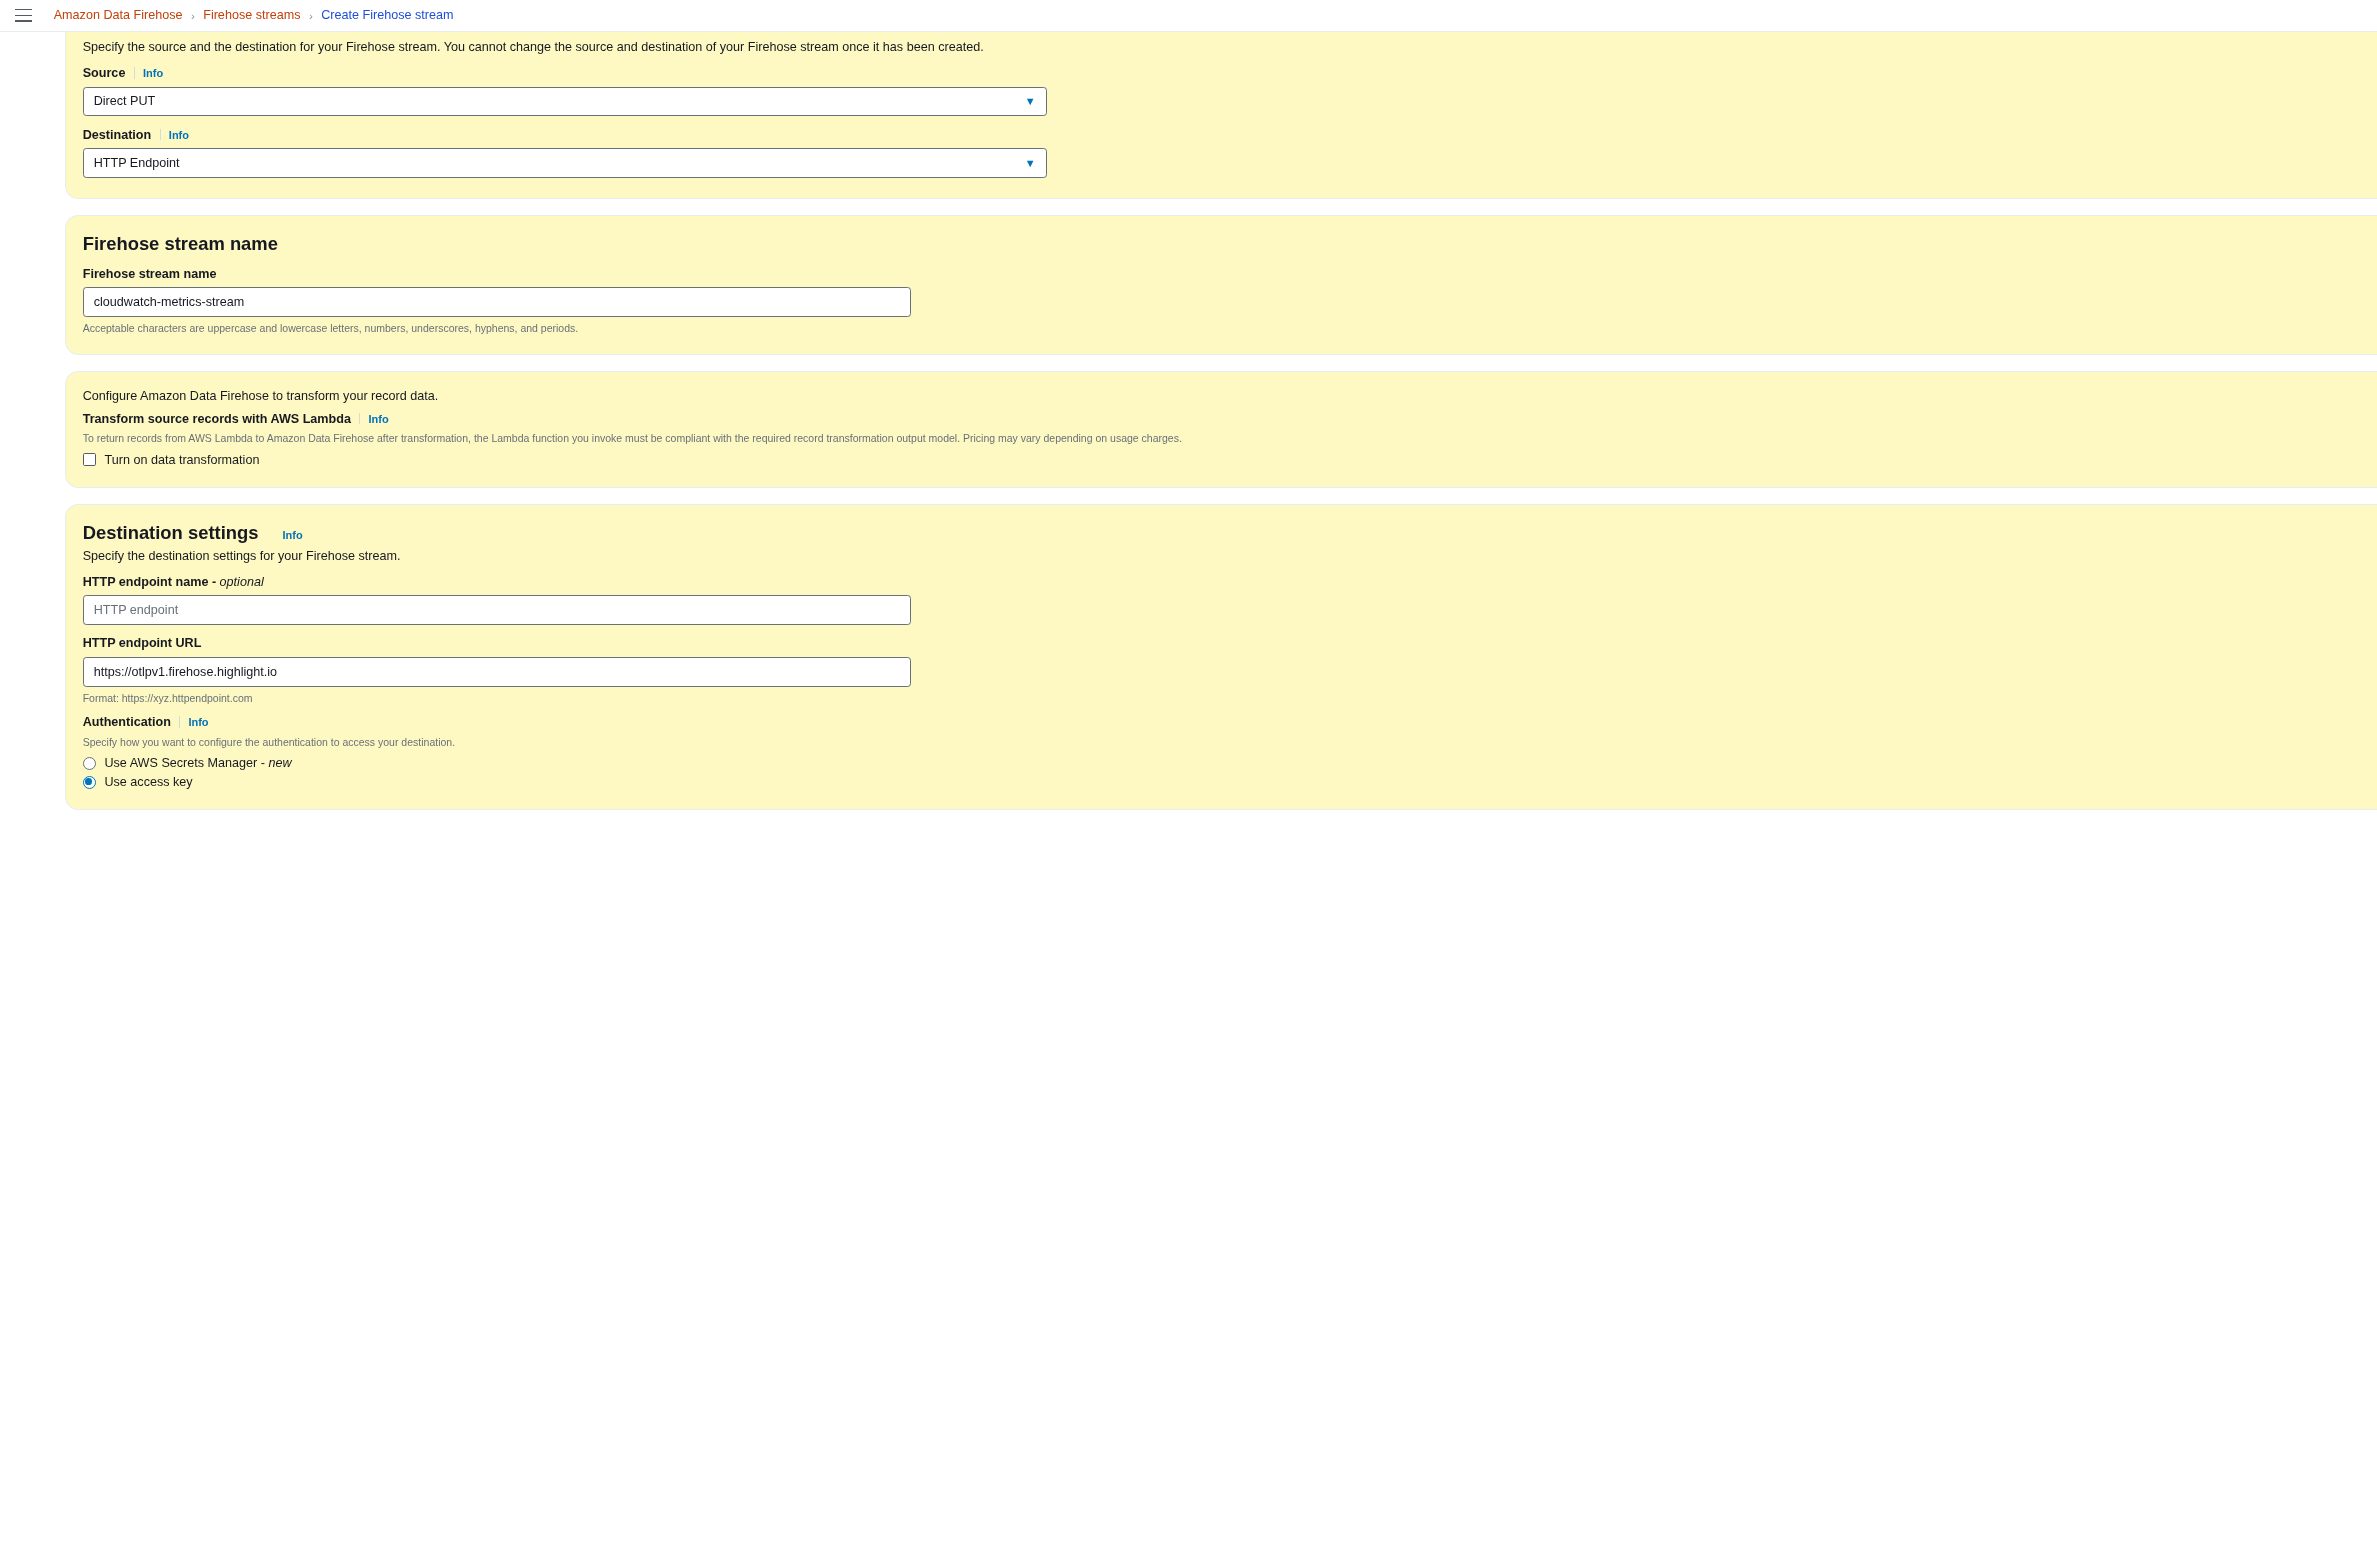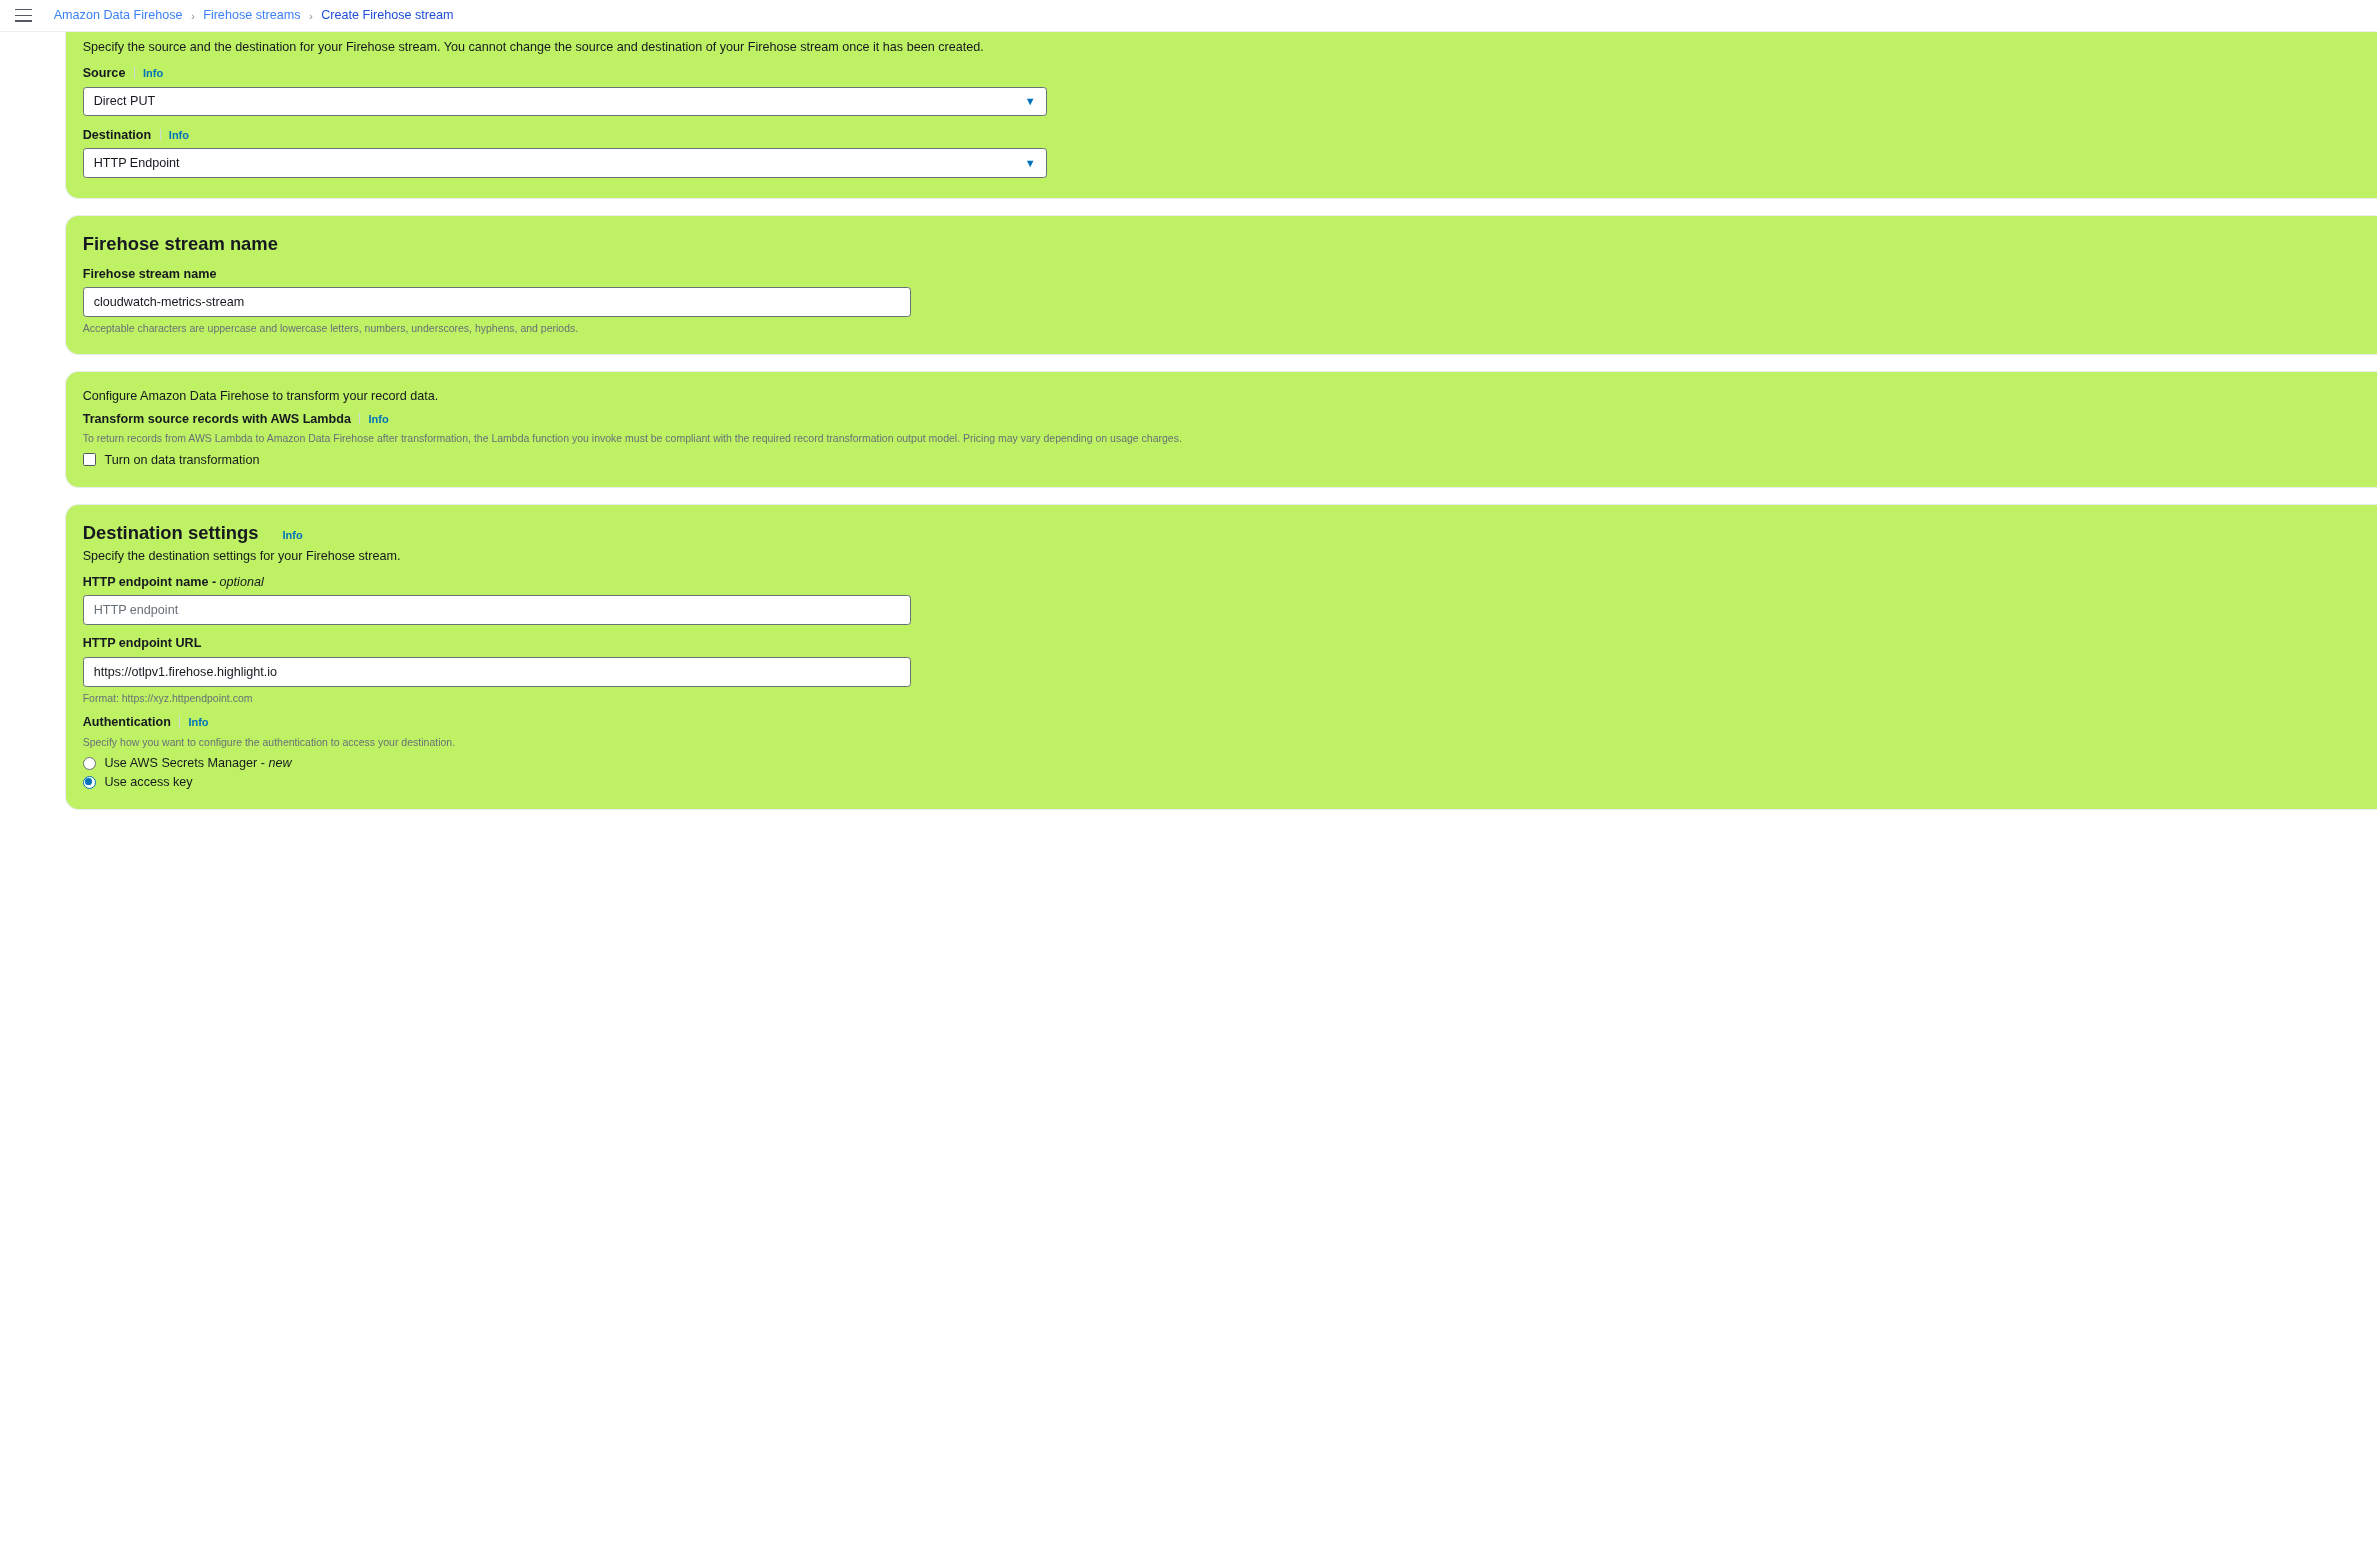--- a/index.html
+++ b/index.html
@@ -27,40 +27,40 @@
     display: block;
     height: 1.7px;
     background: #545b64;
   }
   .breadcrumbs {
     display: flex;
     align-items: center;
     font-size: 12.6px;
   }
   .breadcrumbs a {
-    color: #3b82f6;
+    color: #c2410c;
     text-decoration: none;
   }
   .breadcrumbs .sep {
     margin: 0 8.4px;
     color: #879596;
     font-size: 11.7px;
   }
   .breadcrumbs .current {
     color: #1d4ed8;
   }
   .content {
     padding: 0 0 33px 0;
   }
   .panel {
     margin: 16.7px 65px 0 65px;
     border: 0.8px solid #eaeded;
     border-radius: 13.4px;
     padding: 16.7px 16.7px 20px 16.7px;
-    background: #bef264;
+    background: #fef9c3;
   }
   .panel.first {
     border-top: none;
     border-top-left-radius: 0;
     border-top-right-radius: 0;
     margin-top: 0;
     padding-top: 8.4px;
   }
   .panel.offscreen-right {
     border-right: none;

